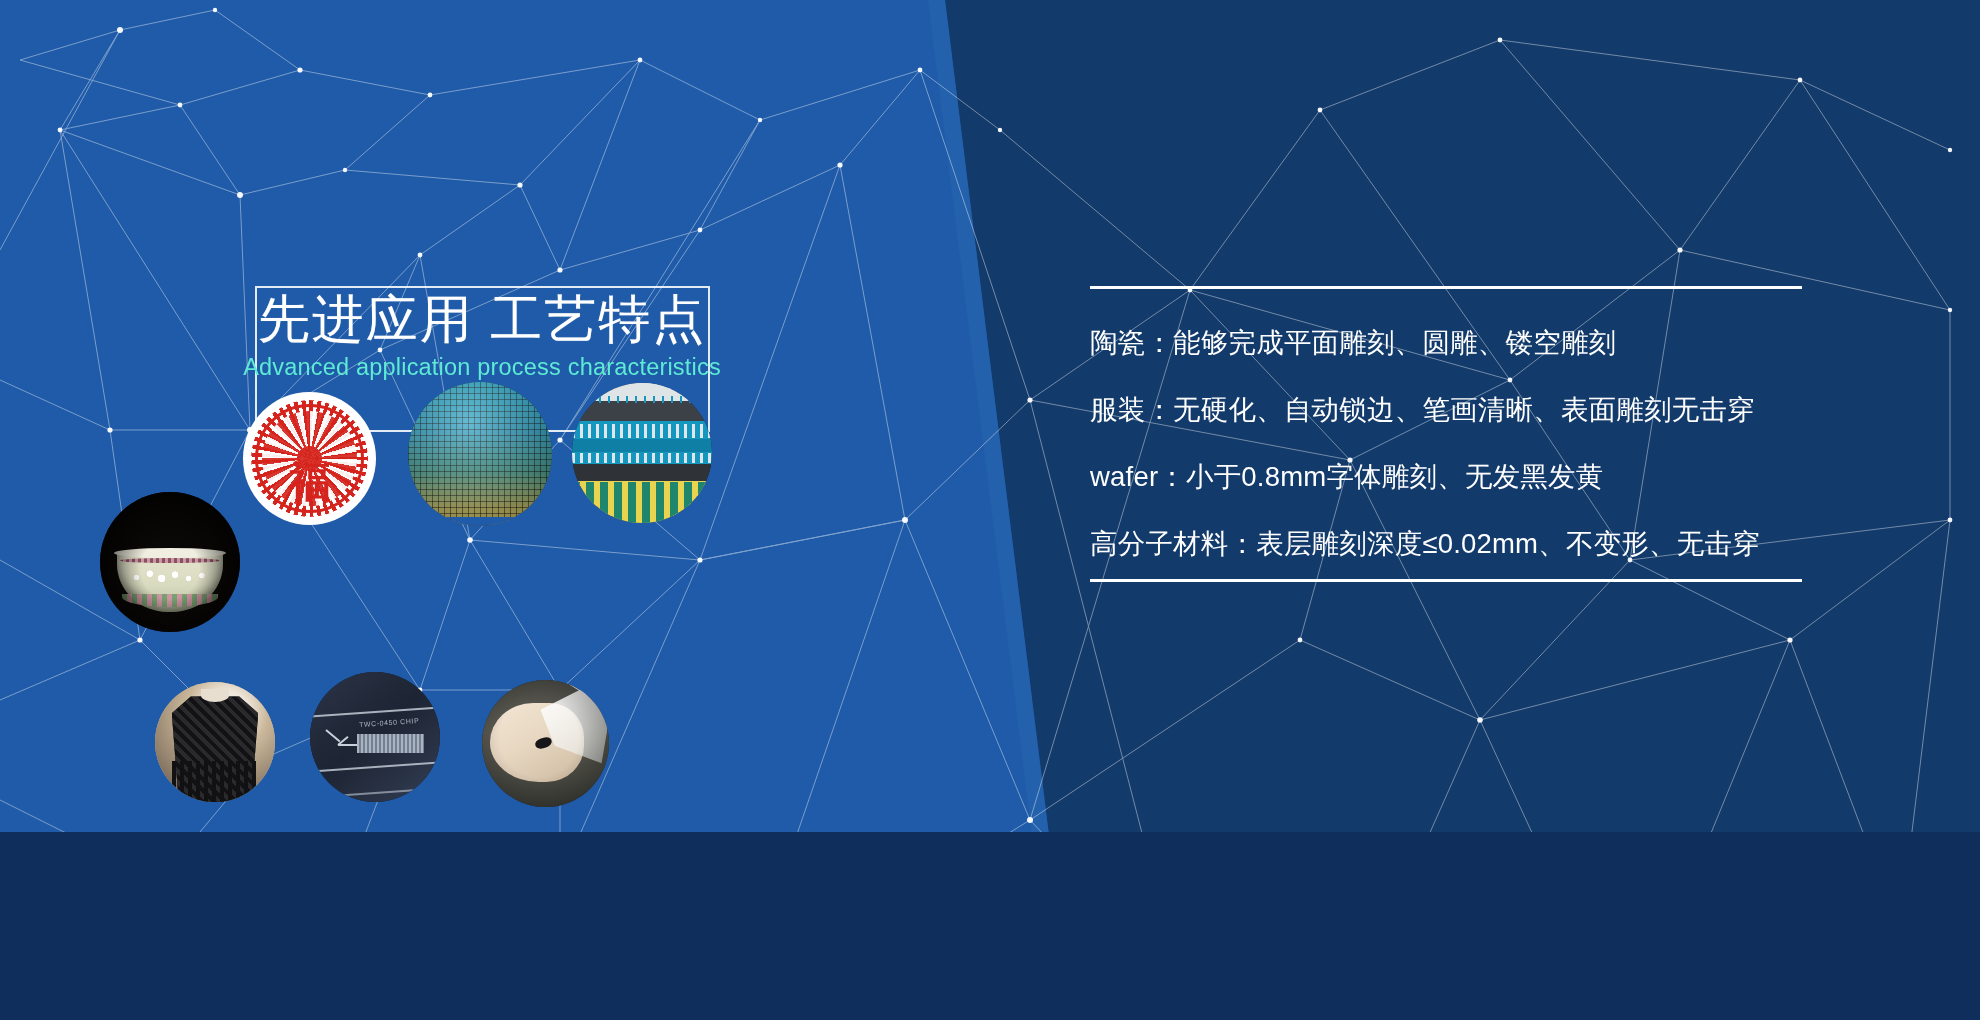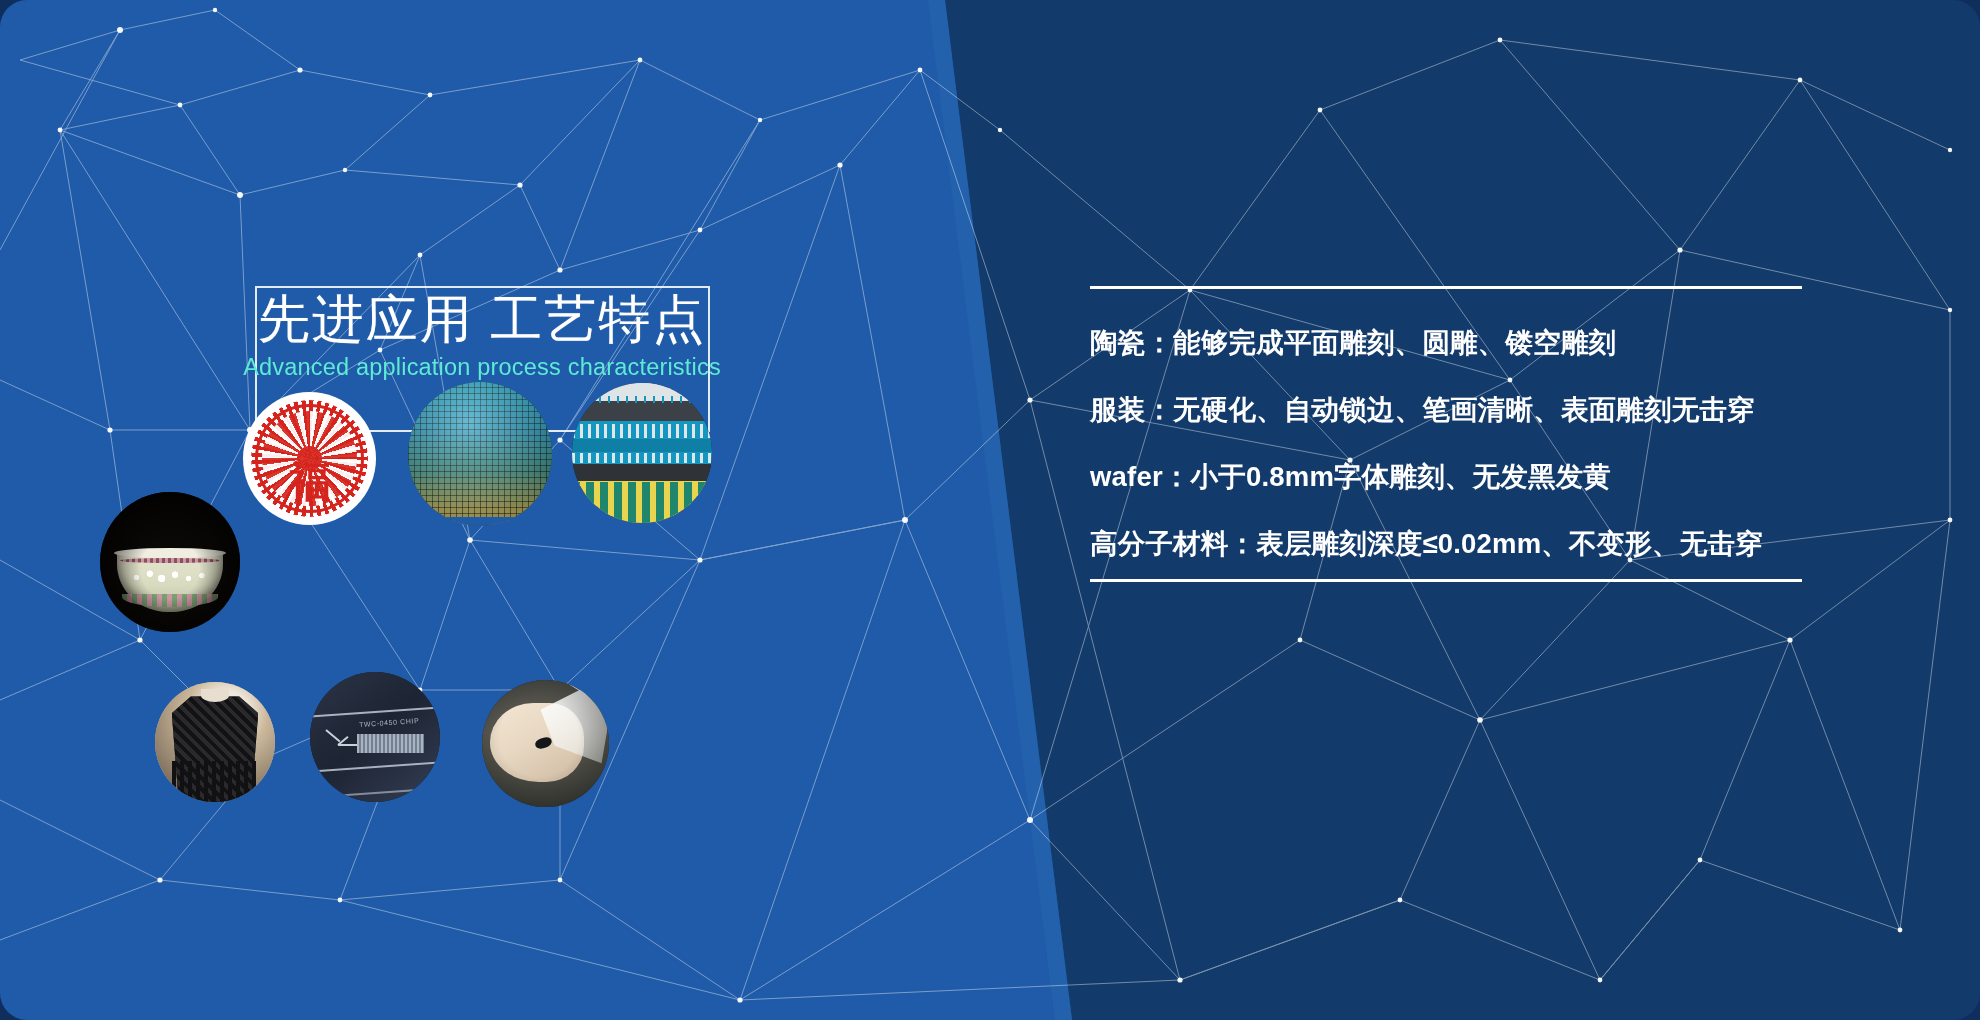--- a/index.html
+++ b/index.html
@@ -5,25 +5,24 @@
   html, body {
     margin: 0;
     padding: 0;
     background: #0f2e5c;
   }
   * { box-sizing: border-box; }
 
   .stage {
     position: relative;
     width: 1980px;
-    height: 1020px;
+    height: 832px;
     overflow: hidden;
     font-family: "Liberation Sans", "DejaVu Sans", sans-serif;
     background: #123A6B;
-    border-radius: 27px;
   }
 
   
   .bg-right {
     position: absolute;
     inset: 0;
     background: #123A6B;
   }
   .bg-left {
     position: absolute;
@@ -293,21 +292,21 @@
     padding: 0;
     margin: 0;
     list-style: none;
   }
   .feat-item {
     color: #ffffff;
     font-size: 27.5px;
     line-height: 1.08;
     letter-spacing: .2px;
     white-space: nowrap;
-    font-weight: 700;
+    font-weight: 400;
     height: 67px;
     display: flex;
     align-items: center;
   }
   .rule-gap-top { height: 20px; }
   .rule-gap-bottom { height: 2px; }
 </style>
 </head>
 <body>
 

